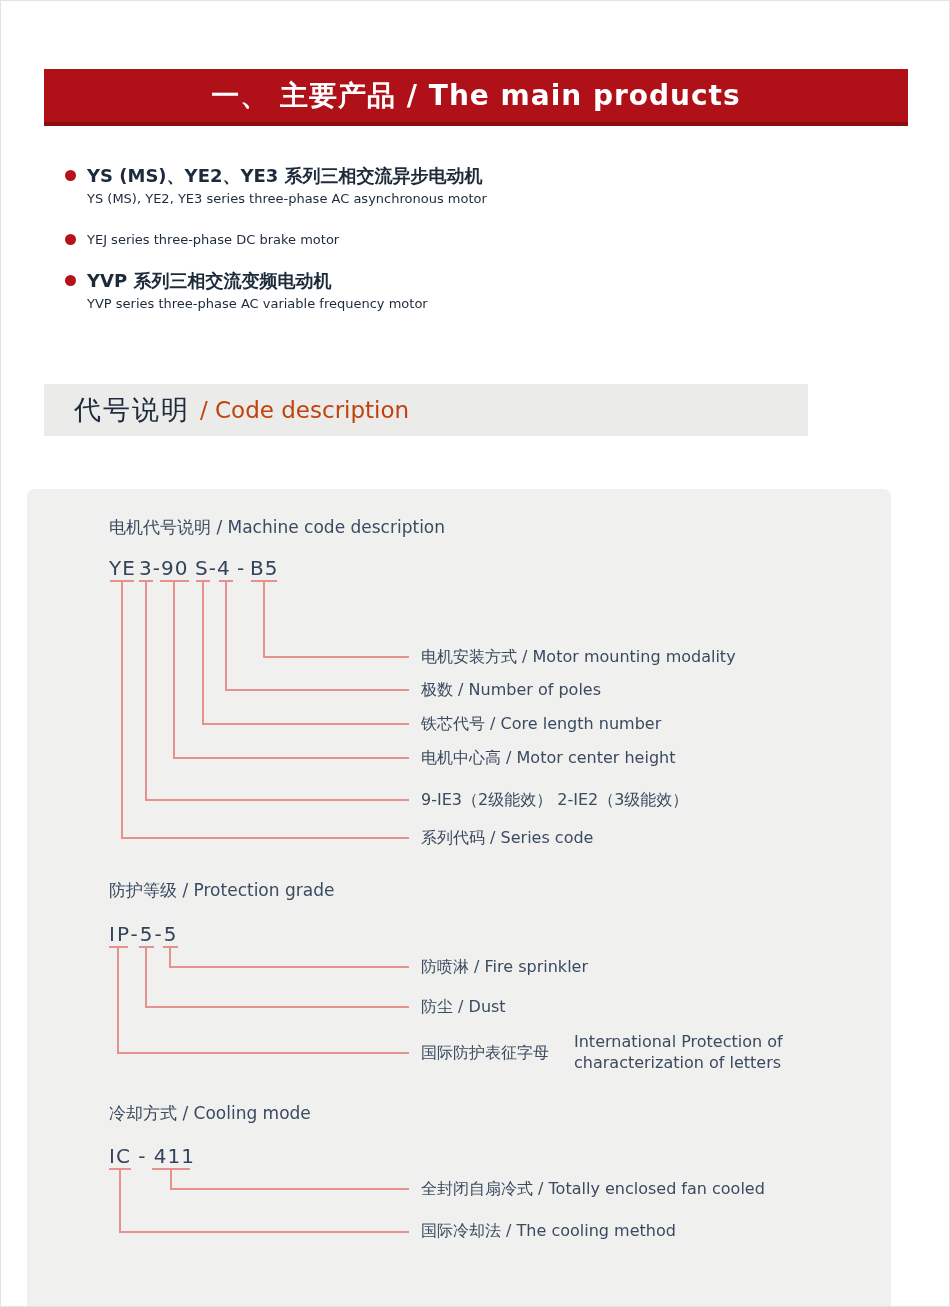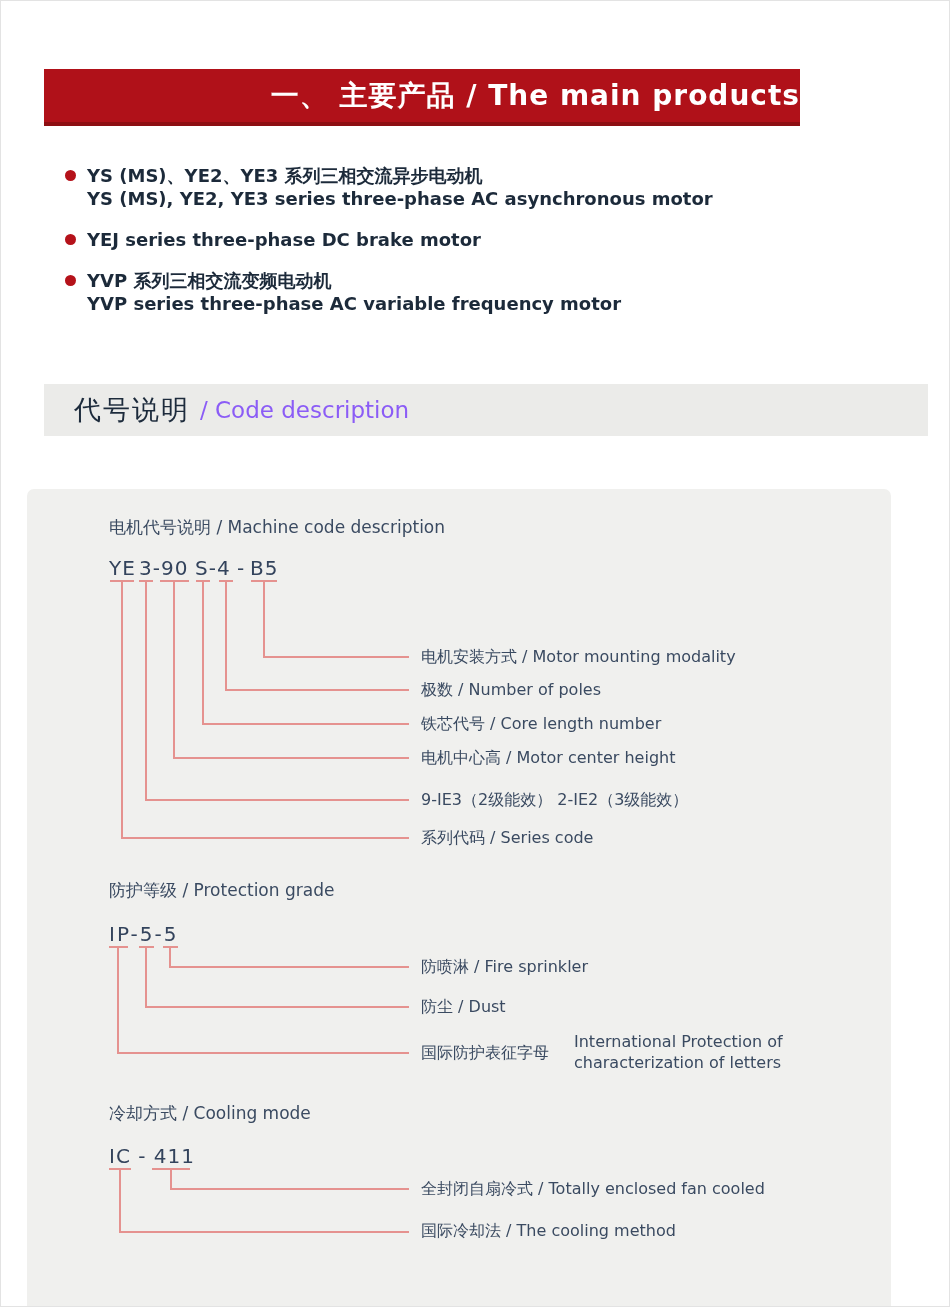--- a/index.html
+++ b/index.html
@@ -11,50 +11,50 @@
     position:relative;
     width:950px;height:1307px;
     background:#ffffff;
     box-sizing:border-box;
     border:1px solid #e3e3e3;
     overflow:hidden;
   }
 
   
   .banner{
-    position:absolute;left:43px;top:68px;width:712px;height:53px;
+    position:absolute;left:43px;top:68px;width:864px;height:53px;
     background:#b01119;
     border-bottom:4px solid #8d0e12;
-    display:flex;align-items:center;justify-content:flex-end;padding-left:44px;
+    display:flex;align-items:center;justify-content:center;
   }
   .banner h1{
     margin:0;color:#ffffff;font-size:28px;font-weight:bold;letter-spacing:1px;
   }
 
   
   .products{
     position:absolute;left:64px;top:163px;margin:0;padding:0;list-style:none;
   }
   .products li{display:flex;margin:0 0 18px 0;}
   .bullet{
     width:11px;height:11px;border-radius:50%;
     background:#b5121a;margin:6px 11px 0 0;flex:0 0 auto;
   }
   .products .cn{font-size:18px;font-weight:600;line-height:23px;color:#1c2a3a;}
-  .products .en{font-size:18px;font-weight:700;line-height:23px;color:#1c2a3a;}
+  .products .en{font-size:13px;font-weight:400;line-height:23px;color:#1c2a3a;}
 
   
   .section-bar{
-    position:absolute;left:43px;top:383px;width:884px;height:52px;
+    position:absolute;left:43px;top:383px;width:764px;height:52px;
     background:#ebebe9;
     display:flex;align-items:center;
     padding-left:30px;box-sizing:border-box;
   }
   .section-bar .cn{font-size:27px;color:#1d2b3c;letter-spacing:2px;}
-  .section-bar .en{font-size:23px;color:#8b5cf6;margin-left:10px;}
+  .section-bar .en{font-size:23px;color:#c2410c;margin-left:10px;}
 
   
   .panel{
     position:absolute;left:26px;top:488px;width:864px;height:841px;
     background:#f0f0ee;
     border-radius:7px;
   }
   .panel svg{position:absolute;left:0;top:0;}
   .panel .heading{
     position:absolute;left:82px;font-size:17px;color:#3a4a61;line-height:22px;white-space:nowrap;

